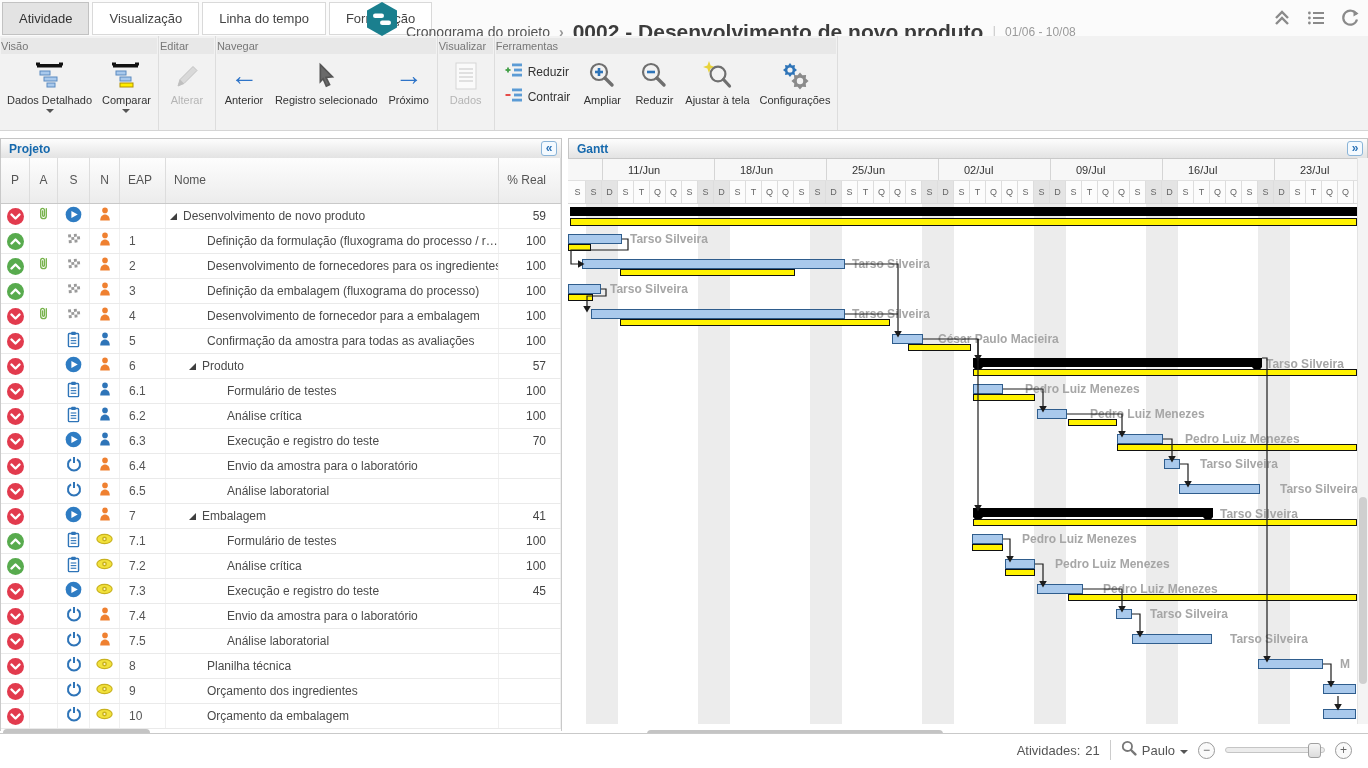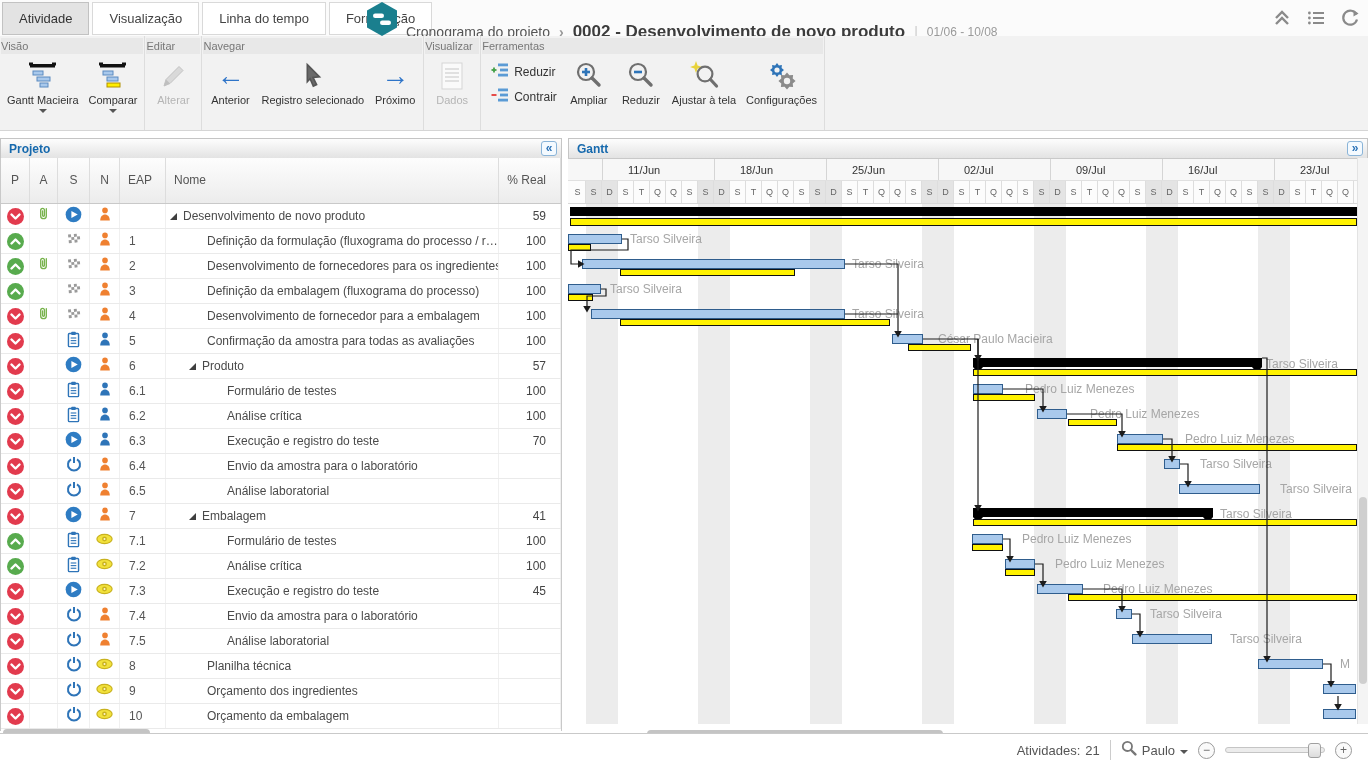--- a/index.html
+++ b/index.html
@@ -8,21 +8,21 @@
 
   
   #tabbar { position:absolute; left:0; top:0; width:1368px; height:36px; background:#fbfbfb; }
   .tab { display:inline-block; height:33px; margin:2px 1px 0 2px; padding:0 16px; line-height:31px;
          font-size:13px; color:#444; background:#fff; border:1px solid #d9d9d9; cursor:default; }
   .tab.active { background:#e3e3e3; border-color:#c2c2c2; color:#333; }
   #logo { position:absolute; left:364px; top:1px; width:36px; height:35px; }
   #breadcrumb { position:absolute; left:406px; top:0; height:36px; display:flex; align-items:center; gap:9px; white-space:nowrap;margin-top:14px; }
   .bc-section { font-size:14px; color:#555; }
   .bc-sep { font-size:14px; color:#999; font-weight:bold; }
-  .bc-title { font-size:17px; font-weight:bold; color:#3c3c3c; }
+  .bc-title { font-size:21px; font-weight:bold; color:#3c3c3c; }
   .bc-div { color:#ccc; font-size:14px; }
   .bc-dates { font-size:12px; color:#9a9a9a; }
   #top-icons { position:absolute; right:8px; top:8px; display:flex; gap:14px; }
   .top-ic { width:20px; height:20px; }
 
   
   #ribbon { position:absolute; left:0; top:36px; width:1368px; height:95px; background:#f2f2f2; border-bottom:1px solid #d5d5d5; display:flex; }
   .rgroup { border-right:1px solid #ddd; display:flex; flex-direction:column; }
   .rlabel { height:16px; margin:2px 1px 0 1px; background:#e8e8e8; color:#777; font-size:11px; text-align:left; line-height:16px; }
   .rbtns { flex:1; display:flex; align-items:stretch; padding:2px 2px; }
@@ -59,21 +59,21 @@
   .pcirc { width:17px; height:17px; border-radius:50%; display:flex; align-items:center; justify-content:center; }
 
   
   #right-panel { position:absolute; left:568px; top:7px; width:800px; height:593px; }
   #gp-header { left:0; top:0; width:800px; }
   #gantt-weeks { position:absolute; left:0; top:20px; width:789px; height:23px; background:#f7f7f7; border-top:1px solid #c9c9c9; border-bottom:1px solid #e0e0e0; overflow:hidden; }
   .wk { position:absolute; top:0; height:23px; border-left:1px solid #d5d5d5; font-size:11px; color:#333; line-height:22px; padding-left:25px; }
   #gantt-days { position:absolute; left:0; top:43px; width:789px; height:23px; overflow:hidden; background:#fbfbfb; border-bottom:1px solid #d8d8d8; }
   .day { position:absolute; top:0; width:16px; height:23px; border-right:1px solid #ddd; font-size:9px; color:#666; text-align:center; line-height:22px; background:#fcfcfc; }
   .day.we { background:#e4e4e4; }
-  #gantt-stage { position:absolute; left:0; top:66px; width:789px; height:520px; overflow:hidden; background:#fff; }
+  #gantt-stage { position:absolute; left:0; top:66px; width:789px; height:520px; overflow:hidden; background:#fff;font-weight:bold; }
   .stripe { position:absolute; top:0; width:32px; background:#ececec; height:520px; }
   .gbar { position:absolute; }
   .bar-blue { background:#a9c9ec; border:1px solid #2f5d8d; }
   .bar-yellow { background:#fff200; border:1px solid #111; }
   .bar-black { background:#000; }
   .cap { position:absolute; width:0; height:0; border-left:5px solid transparent; border-right:5px solid transparent; border-top:6px solid #000; }
   .glabel { position:absolute; font-size:12px; color:#a6a6a6; white-space:nowrap; height:14px; line-height:14px; }
   #conn-svg { position:absolute; left:0; top:66px; width:789px; height:520px; pointer-events:none; }
 
   
@@ -146,21 +146,21 @@
             <span class="ric">
               <svg width="30" height="28" viewBox="0 0 30 28">
       <rect x="2" y="2" width="25" height="3.5" fill="#111"></rect>
                 <rect x="1" y="0.5" width="4" height="3" fill="#111"></rect>
                 <rect x="24" y="0.5" width="4" height="3" fill="#111"></rect>
       <rect x="5" y="9" width="10" height="4" fill="#a9c9ec" stroke="#5b8ac0"></rect>
       <rect x="9" y="15" width="13" height="4" fill="#a9c9ec" stroke="#5b8ac0"></rect>
       <rect x="12" y="21" width="8" height="4" fill="#a9c9ec" stroke="#5b8ac0"></rect>
               </svg>
             </span>
-      <span class="rlb">Gantt Macieira</span>
+      <span class="rlb">Dados Detalhado</span>
             <span class="caret"></span>
           </div>
           <div class="rbtn">
             <span class="ric">
               <svg width="30" height="28" viewBox="0 0 30 28">
       <rect x="2" y="2" width="25" height="3.5" fill="#111"></rect>
                 <rect x="1" y="0.5" width="4" height="3" fill="#111"></rect>
                 <rect x="24" y="0.5" width="4" height="3" fill="#111"></rect>
       <rect x="5" y="9" width="10" height="4" fill="#a9c9ec" stroke="#5b8ac0"></rect>
       <rect x="9" y="15" width="11" height="4" fill="#a9c9ec" stroke="#5b8ac0"></rect>

